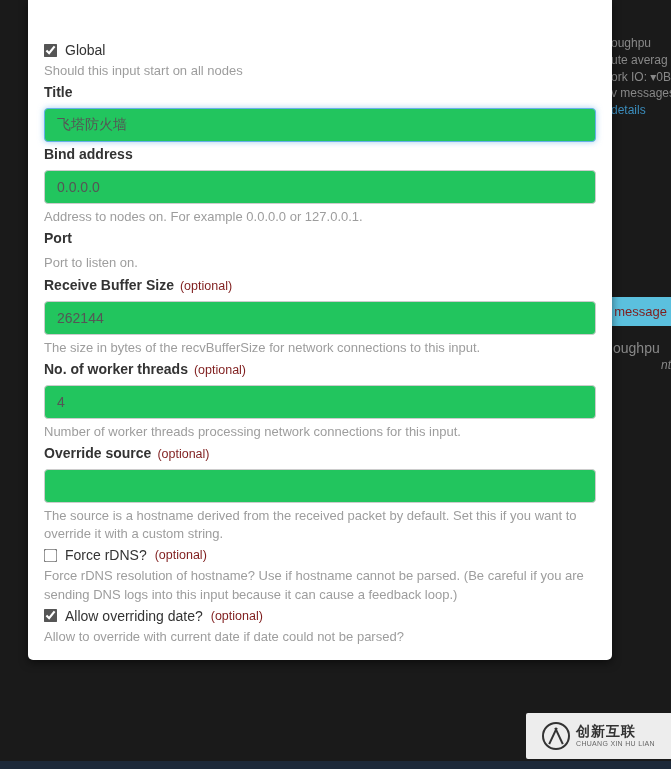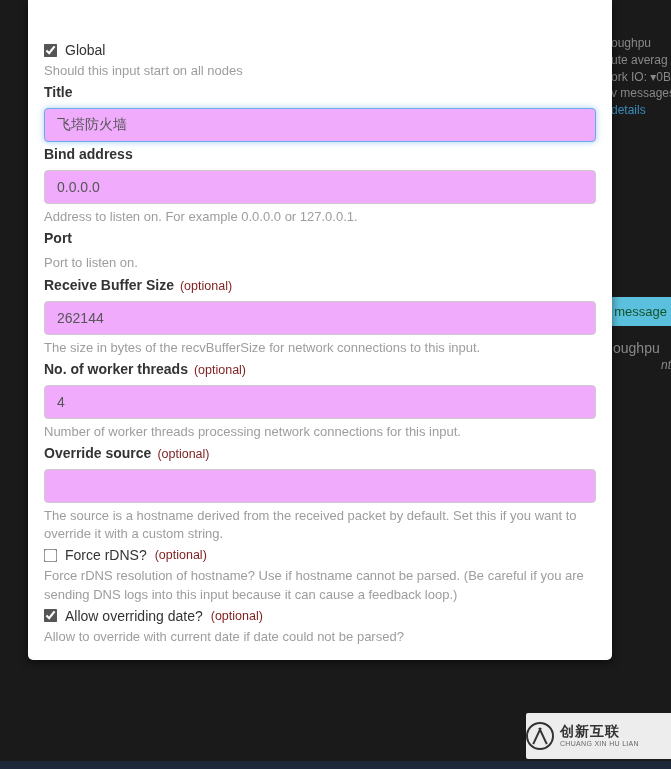--- a/index.html
+++ b/index.html
@@ -23,21 +23,21 @@
     line-height: 1.4;
     text-align: left;
     white-space: nowrap;
   }
   .bg-right a { color: #3b8dbd; text-decoration: none; }
   .bg-msg-btn {
     position: absolute;
     top: 297px;
     right: 0;
     background: #5bc0de;
-    color: #14532d;
+    color: #7f1d1d;
     padding: 7px 4px 7px 8px;
     font-size: 13px;
     border-radius: 3px 0 0 3px;
   }
   .bg-right2 {
     position: absolute;
     top: 340px;
     right: 0;
     width: 58px;
     font-size: 14px;
@@ -64,21 +64,21 @@
   .checkbox-row .lbl { font-weight: 400; color: #333; }
   .help { font-size: 13px; color: #9d9d9d; margin-top: 4px; line-height: 1.4; }
   .labelrow { font-weight: 700; color: #333; font-size: 14px; margin-bottom: 8px; display: flex; align-items: baseline; gap: 6px; }
   .optional { font-weight: 400; font-size: 12.5px; color: #7f1d1d; }
   .input {
     width: 100%;
     height: 34px;
     padding: 6px 12px;
     font-size: 14px;
     color: #555;
-    background: #f0abfc;
+    background: #22c55e;
     border: 1px solid #ccc;
     border-radius: 4px;
   }
   .focus {
     border-color: #66afe9 !important;
     box-shadow: 0 0 6px rgba(102,175,233,.6);
   }
   .taskbar {
     position: absolute;
     bottom: 0;
@@ -89,21 +89,21 @@
   }
   .watermark {
     position: absolute;
     right: 0;
     bottom: 10px;
     width: 145px;
     height: 46px;
     background: rgba(255,255,255,0.92);
     display: flex;
     align-items: center;
-    justify-content: flex-start;
+    justify-content: center;
     gap: 6px;
     font-size: 11px;
     color: #333;
     border-radius: 2px 0 0 2px;
   }
   .wm-logo {
     width: 28px;
     height: 28px;
     border: 2px solid #333;
     border-radius: 50%;
@@ -154,21 +154,21 @@
         <span>Title</span>
       </div>
     <input class="input focus" type="text" value="飞塔防火墙" style="">
   </div>
 
   <div class="form-group">
     <div class="labelrow">
         <span>Bind address</span>
       </div>
     <input class="input" type="text" value="0.0.0.0" style="">
-    <div class="help">Address to listen on. For example 0.0.0.0 or 127.0.0.1.</div>
+    <div class="help">Address to nodes on. For example 0.0.0.0 or 127.0.0.1.</div>
   </div>
 
   <div class="form-group">
     <div class="labelrow">
         <span>Port</span>
       </div>
     <div class="help">Port to listen on.</div>
   </div>
 
   <div class="form-group">

